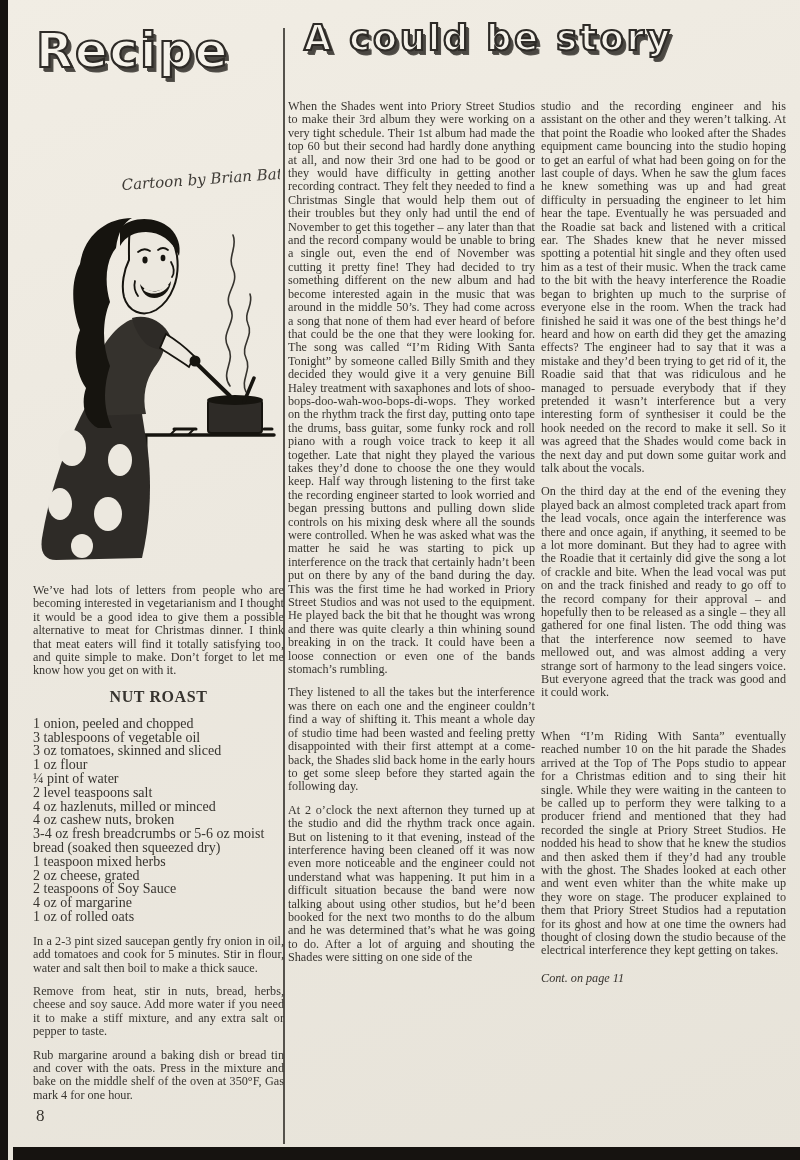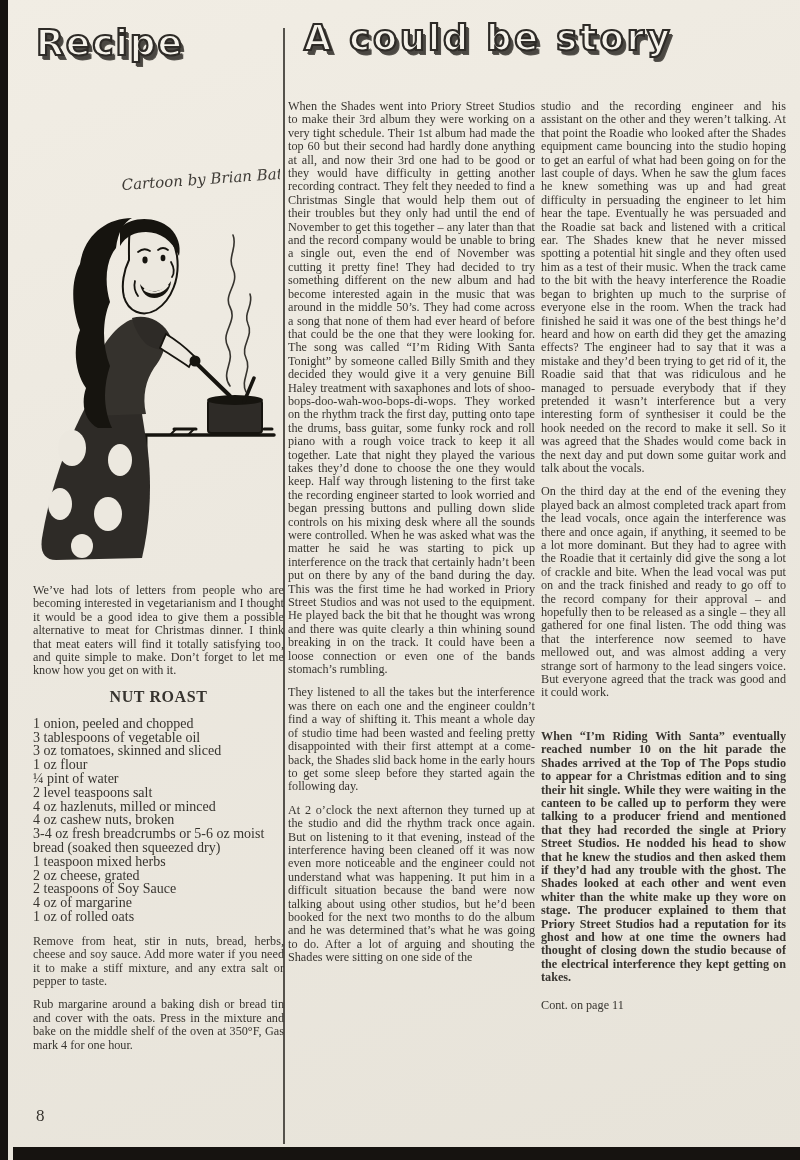--- a/index.html
+++ b/index.html
@@ -17,41 +17,41 @@
   .divider { position:absolute; left:283px; top:28px; width:2px; height:1116px; background:#55524c; }
 
   .bubble {
     position:absolute; white-space:nowrap;
     font-family:"DejaVu Sans", sans-serif; font-weight:bold;
     color:#f5f2ea;
     -webkit-text-stroke:2.2px #2e2b27;
     text-shadow:3px 4px 0 #4a4742, 4px 5px 0 #55524c;
     letter-spacing:2px;
   }
-  .recipe-title { left:36px; top:22px; font-size:36px; }
+  .recipe-title { left:36px; top:22px; font-size:48px; }
   .story-title  { left:304px; top:18px; font-size:35px; letter-spacing:3px; }
 
   .cartoon { position:absolute; left:24px; top:148px; width:256px; height:430px; }
   .sig { font-family:"DejaVu Serif", serif; font-style:italic; font-size:15px; fill:#403d38; }
   .sketch { stroke:#16140f; fill:none; stroke-linecap:round; stroke-linejoin:round; }
   .thin  { stroke-width:1.6; opacity:.85; }
   .thin2 { stroke-width:1.8; }
 
   .bodytext p { text-align:justify; font-size:12.2px; line-height:13.4px; margin:0 0 10px 0; }
 
   .recipe-col { position:absolute; left:33px; top:584px; width:251px; }
   .recipe-col h2 { text-align:center; font-size:16px; font-weight:bold; letter-spacing:.6px; margin:3px 0 11px 0; }
   .ingredients { margin-bottom:11px; }
   .ing { font-size:14px; line-height:13.8px; }
 
   .story-col { position:absolute; top:100px; width:247px; height:1064px; overflow:hidden; }
   .col1 { left:288px; }
   .col2 { left:541px; width:245px; }
-  .col2 .gap-top { margin-top:30px;font-weight:bold; }
-  .cont { text-align:center; margin-top:14px !important; }
+  .col2 .gap-top { margin-top:30px; }
+  .cont { text-align:center; font-style:italic; margin-top:14px !important; }
 
   .page-number { position:absolute; left:36px; top:1106px; font-size:17px; color:#37342f; }
 </style>
 </head>
 <body>
 
 <div class="page">
 
   <div class="edge-left"></div>
   <div class="edge-bottom"></div>
@@ -124,20 +124,21 @@
       <div class="ing">2 level teaspoons salt</div>
       <div class="ing">4 oz hazlenuts, milled or minced</div>
       <div class="ing">4 oz cashew nuts, broken</div>
       <div class="ing">3-4 oz fresh breadcrumbs or 5-6 oz moist bread (soaked then squeezed dry)</div>
       <div class="ing">1 teaspoon mixed herbs</div>
       <div class="ing">2 oz cheese, grated</div>
       <div class="ing">2 teaspoons of Soy Sauce</div>
       <div class="ing">4 oz of margarine</div>
       <div class="ing">1 oz of rolled oats</div>
     </div>
+    <p>In a 2-3 pint sized saucepan gently fry onion in oil, add tomatoes and cook for 5 minutes. Stir in flour, water and salt then boil to make a thick sauce.</p>
     <p>Remove from heat, stir in nuts, bread, herbs, cheese and soy sauce. Add more water if you need it to make a stiff mixture, and any extra salt or pepper to taste.</p>
     <p>Rub margarine around a baking dish or bread tin and cover with the oats. Press in the mixture and bake on the middle shelf of the oven at 350°F, Gas mark 4 for one hour.</p>
   </div>
 
   <div class="story-col col1 bodytext">
     <p>When the Shades went into Priory Street Studios to make their 3rd album they were working on a very tight schedule. Their 1st album had made the top 60 but their second had hardly done anything at all, and now their 3rd one had to be good or they would have difficulty in getting another recording contract. They felt they needed to find a Christmas Single that would help them out of their troubles but they only had until the end of November to get this together – any later than that and the record company would be unable to bring a single out, even the end of November was cutting it pretty fine! They had decided to try something different on the new album and had become interested again in the music that was around in the middle 50’s. They had come across a song that none of them had ever heard of before that could be the one that they were looking for. The song was called “I’m Riding With Santa Tonight” by someone called Billy Smith and they decided they would give it a very genuine Bill Haley treatment with saxaphones and lots of shoo-bops-doo-wah-woo-bops-di-wops. They worked on the rhythm track the first day, putting onto tape the drums, bass guitar, some funky rock and roll piano with a rough voice track to keep it all together. Late that night they played the various takes they’d done to choose the one they would keep. Half way through listening to the first take the recording engineer started to look worried and began pressing buttons and pulling down slide controls on his mixing desk where all the sounds were controlled. When he was asked what was the matter he said he was starting to pick up interference on the track that certainly hadn’t been put on there by any of the band during the day. This was the first time he had worked in Priory Street Studios and was not used to the equipment. He played back the bit that he thought was wrong and there was quite clearly a thin whining sound breaking in on the track. It could have been a loose connection or even one of the bands stomach’s rumbling.</p>
     <p>They listened to all the takes but the interference was there on each one and the engineer couldn’t find a way of shifting it. This meant a whole day of studio time had been wasted and feeling pretty disappointed with their first attempt at a come-back, the Shades slid back home in the early hours to get some sleep before they started again the following day.</p>
     <p>At 2 o’clock the next afternon they turned up at the studio and did the rhythm track once again. But on listening to it that evening, instead of the interference having been cleaned off it was now even more noticeable and the engineer could not understand what was happening. It put him in a difficult situation because the band were now talking about using other studios, but he’d been booked for the next two months to do the album and he was determined that’s what he was going to do. After a lot of arguing and shouting the Shades were sitting on one side of the</p>
   </div>
 

